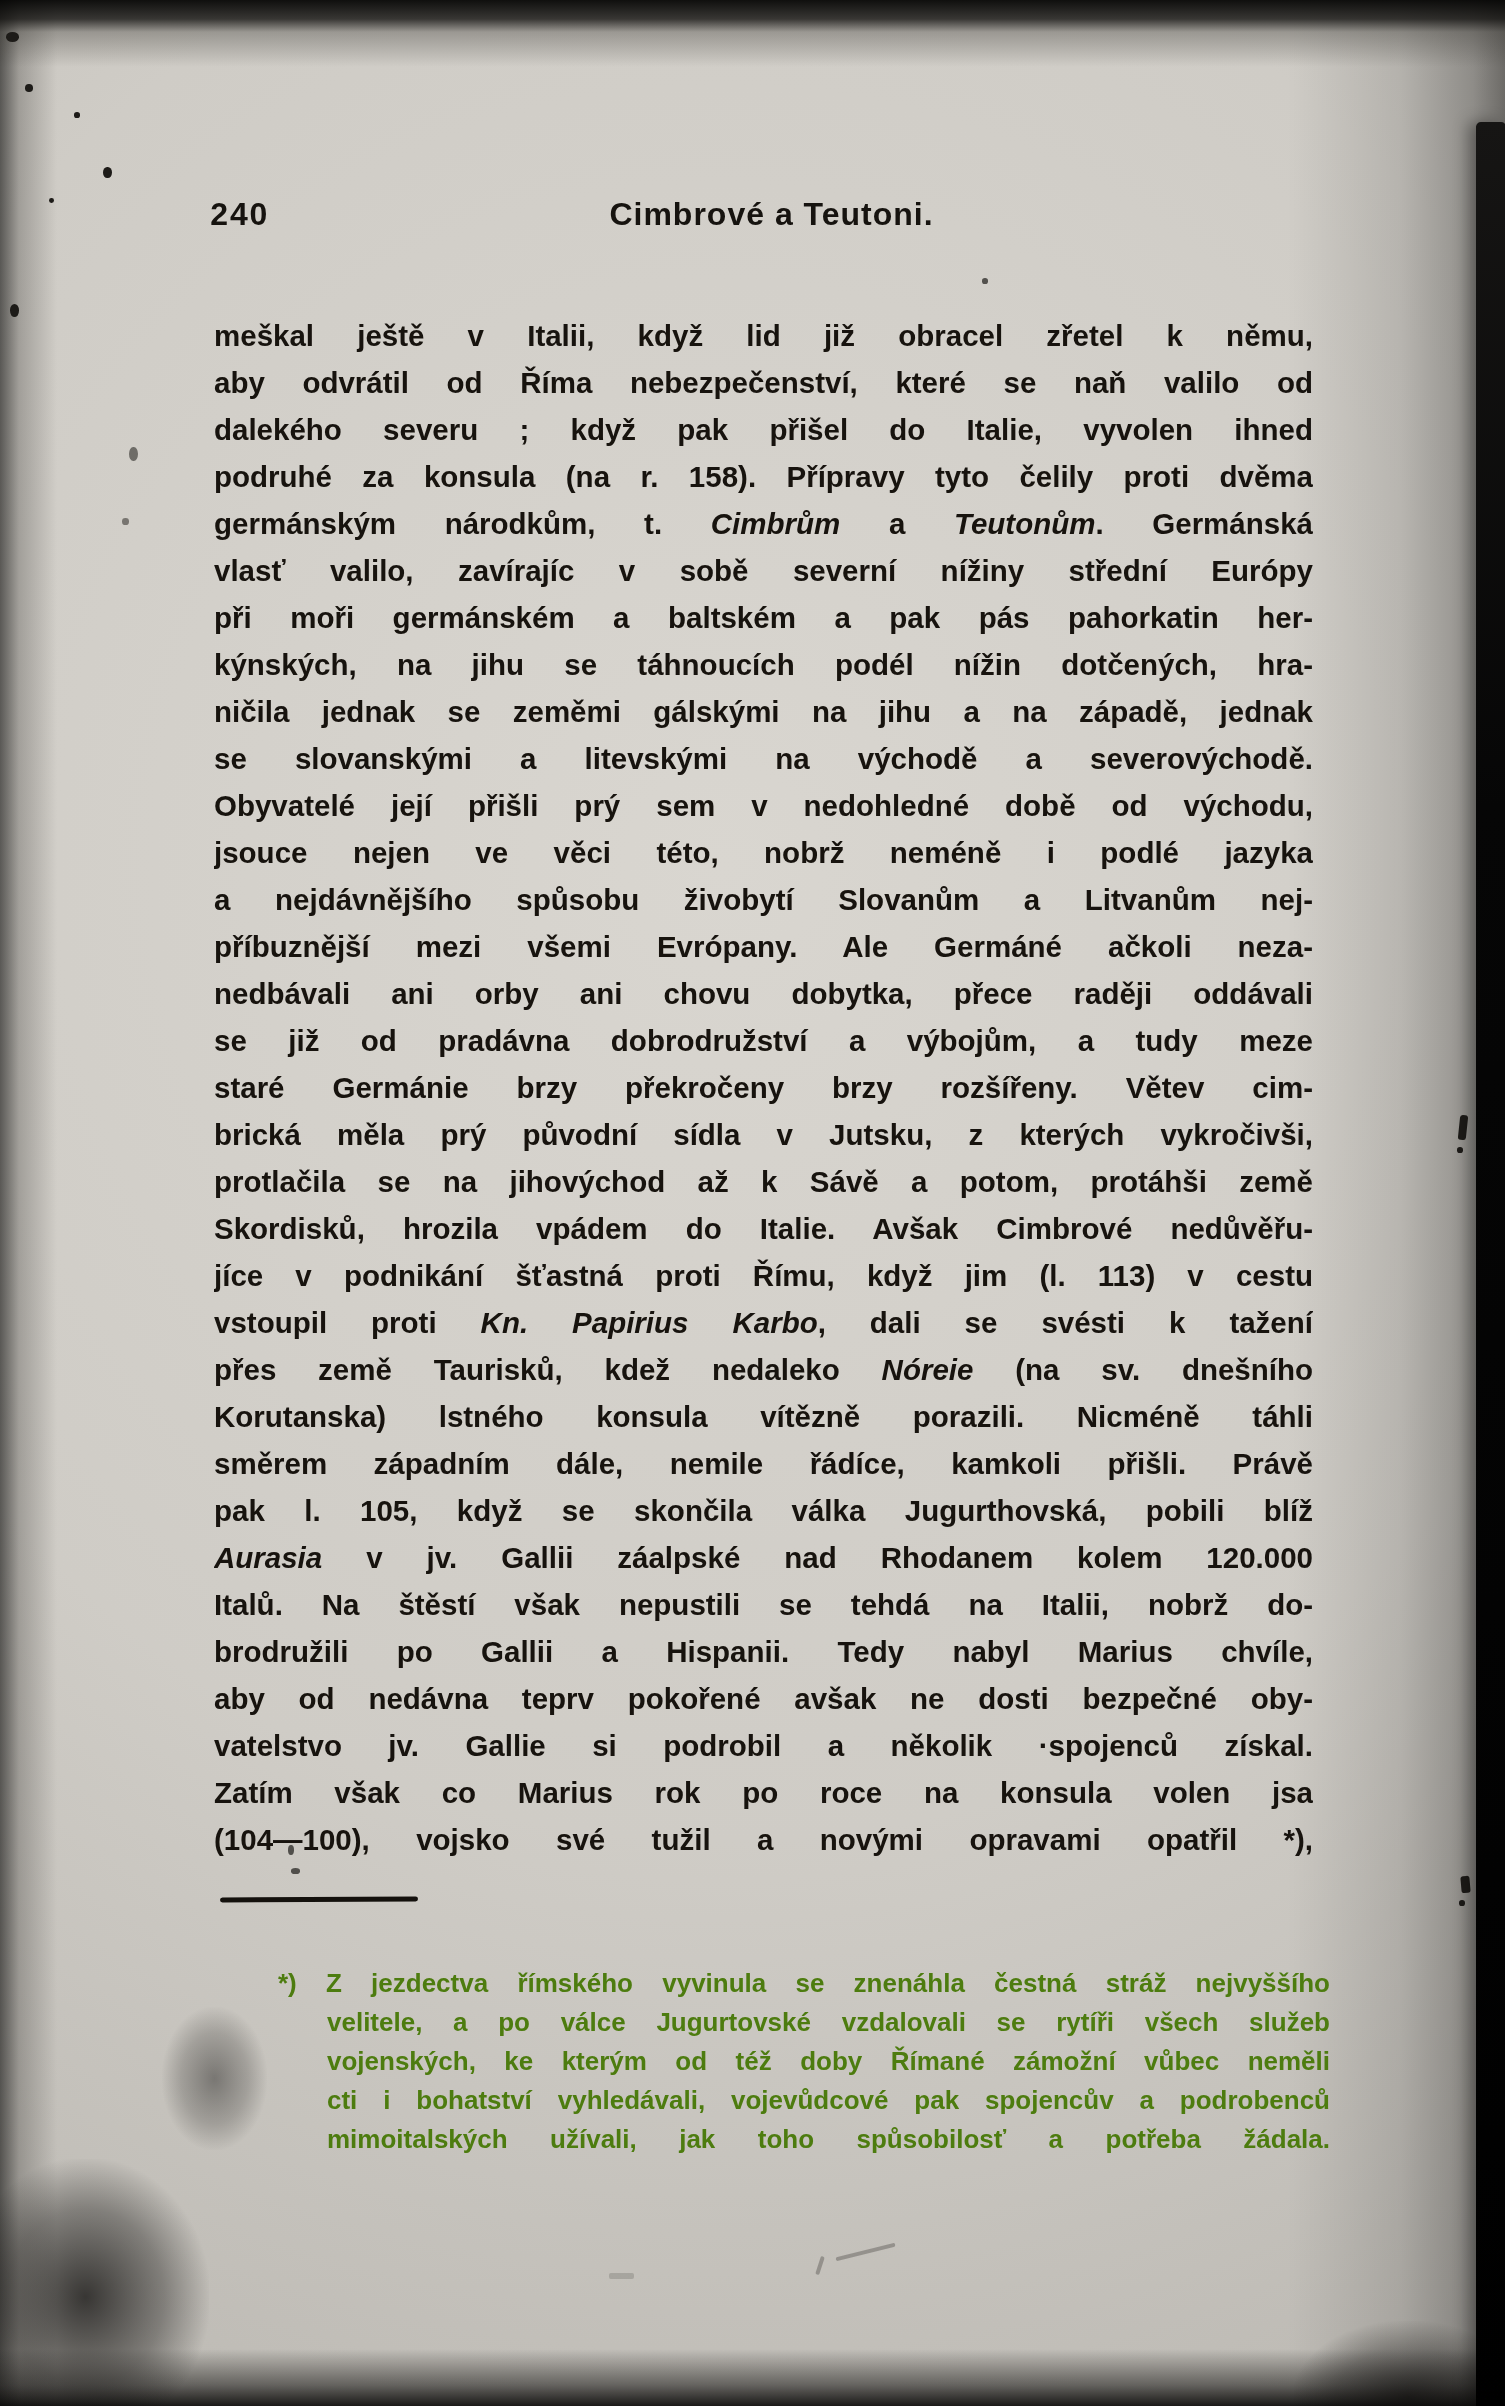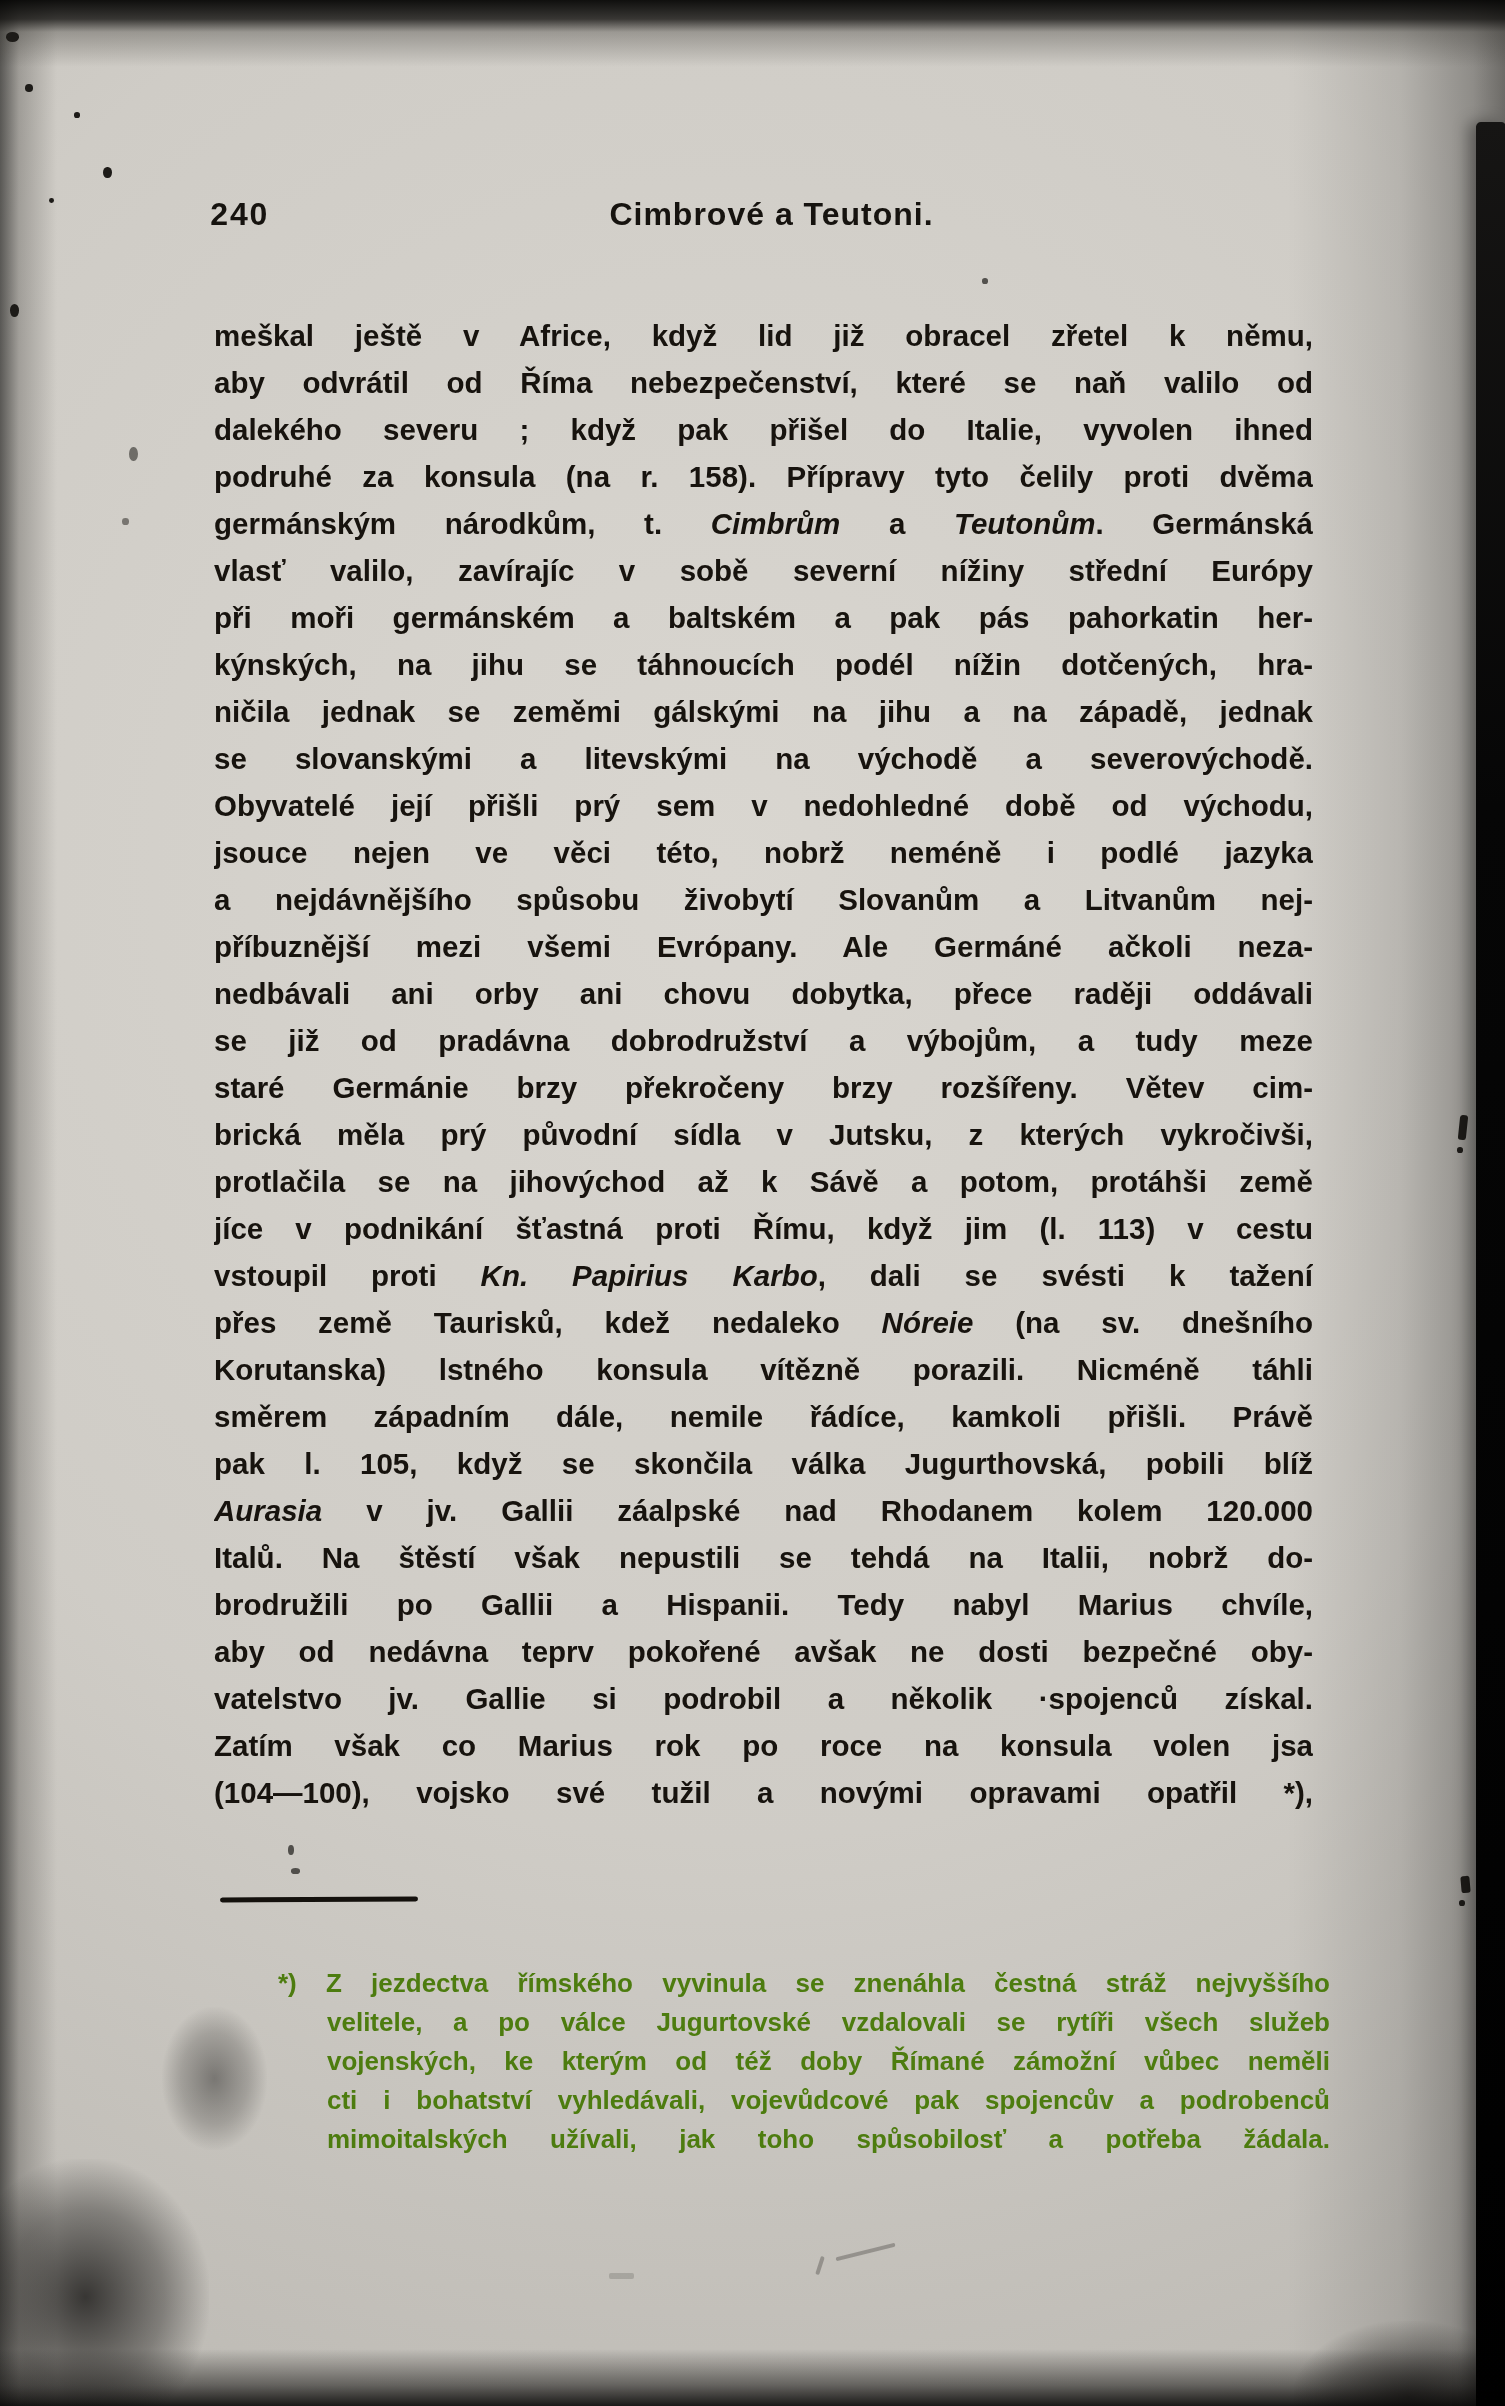--- a/index.html
+++ b/index.html
@@ -66,39 +66,40 @@
   <div class="stain faint" style="left:835px;top:2250px;width:61px;height:3.8px;transform:rotate(-14deg);"></div>
   <div class="stain faint" style="left:818px;top:2256px;width:3.8px;height:19px;transform:rotate(18deg);"></div>
   <div class="stain faint" style="left:609px;top:2273px;width:25px;height:5.7px;opacity:.6;"></div>
 
   <div class="header-row">
     <span class="page-number">240</span>
     <span class="running-title">Cimbrové a Teutoni.</span>
   </div>
 
   <div class="body-text">
-      <div class="body-line"><span>meškal ještě v Africe, když lid již obracel zřetel k němu,</span></div>
+      <div class="body-line"><span>meškal ještě v Italii, když lid již obracel zřetel k němu,</span></div>
       <div class="body-line"><span>aby odvrátil od Říma nebezpečenství, které se naň valilo od</span></div>
       <div class="body-line"><span>dalekého severu ; když pak přišel do Italie, vyvolen ihned</span></div>
       <div class="body-line"><span>podruhé za konsula (na r. 158). Přípravy tyto čelily proti dvěma</span></div>
       <div class="body-line"><span>germánským národkům, t. </span><span class="it">Cimbrům</span><span> a </span><span class="it">Teutonům</span><span>. Germánská</span></div>
       <div class="body-line"><span>vlasť valilo, zavírajíc v sobě severní nížiny střední Európy</span></div>
       <div class="body-line"><span>při moři germánském a baltském a pak pás pahorkatin her-</span></div>
       <div class="body-line"><span>kýnských, na jihu se táhnoucích podél nížin dotčených, hra-</span></div>
       <div class="body-line"><span>ničila jednak se zeměmi gálskými na jihu a na západě, jednak</span></div>
       <div class="body-line"><span>se slovanskými a litevskými na východě a severovýchodě.</span></div>
       <div class="body-line"><span>Obyvatelé její přišli prý sem v nedohledné době od východu,</span></div>
       <div class="body-line"><span>jsouce nejen ve věci této, nobrž neméně i podlé jazyka</span></div>
       <div class="body-line"><span>a nejdávnějšího spůsobu živobytí Slovanům a Litvanům nej-</span></div>
       <div class="body-line"><span>příbuznější mezi všemi Evrópany. Ale Germáné ačkoli neza-</span></div>
       <div class="body-line"><span>nedbávali ani orby ani chovu dobytka, přece raději oddávali</span></div>
       <div class="body-line"><span>se již od pradávna dobrodružství a výbojům, a tudy meze</span></div>
       <div class="body-line"><span>staré Germánie brzy překročeny brzy rozšířeny. Větev cim-</span></div>
       <div class="body-line"><span>brická měla prý původní sídla v Jutsku, z kterých vykročivši,</span></div>
       <div class="body-line"><span>protlačila se na jihovýchod až k Sávě a potom, protáhši země</span></div>
+      <div class="body-line"><span>Skordisků, hrozila vpádem do Italie. Avšak Cimbrové nedůvěřu-</span></div>
       <div class="body-line"><span>jíce v podnikání šťastná proti Římu, když jim (l. 113) v cestu</span></div>
       <div class="body-line"><span>vstoupil proti </span><span class="it">Kn. Papirius Karbo</span><span>, dali se svésti k tažení</span></div>
       <div class="body-line"><span>přes země Taurisků, kdež nedaleko </span><span class="it">Nóreie</span><span> (na sv. dnešního</span></div>
       <div class="body-line"><span>Korutanska) lstného konsula vítězně porazili. Nicméně táhli</span></div>
       <div class="body-line"><span>směrem západním dále, nemile řádíce, kamkoli přišli. Právě</span></div>
       <div class="body-line"><span>pak l. 105, když se skončila válka Jugurthovská, pobili blíž</span></div>
       <div class="body-line"><span class="it">Aurasia</span><span> v jv. Gallii záalpské nad Rhodanem kolem 120.000</span></div>
       <div class="body-line"><span>Italů. Na štěstí však nepustili se tehdá na Italii, nobrž do-</span></div>
       <div class="body-line"><span>brodružili po Gallii a Hispanii. Tedy nabyl Marius chvíle,</span></div>
       <div class="body-line"><span>aby od nedávna teprv pokořené avšak ne dosti bezpečné oby-</span></div>

